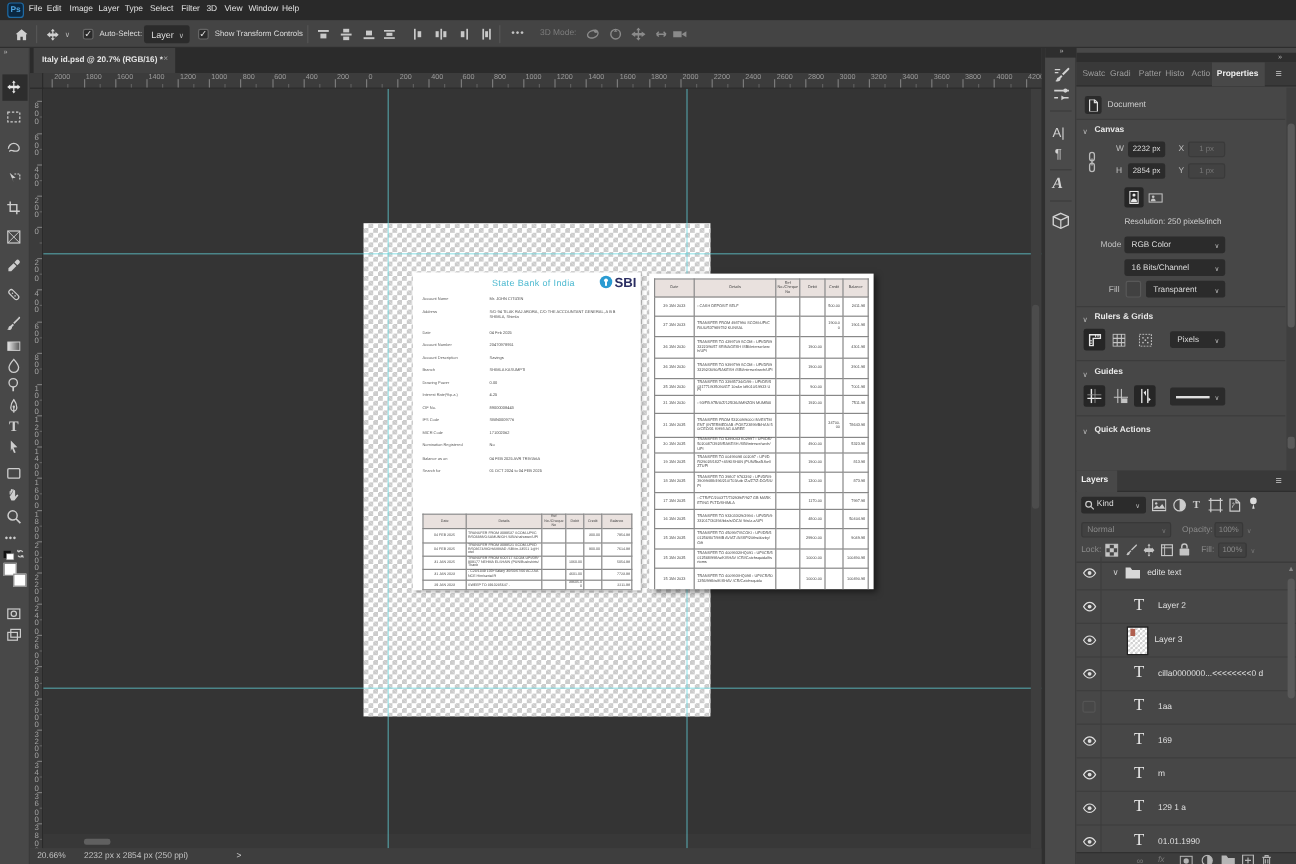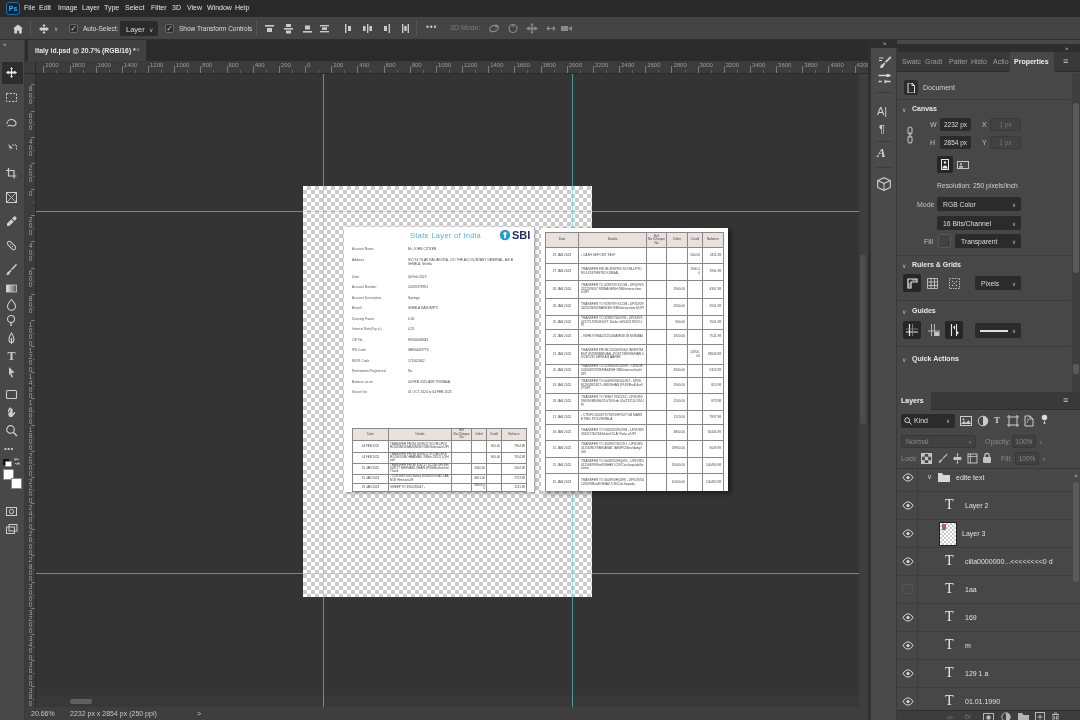--- a/index.html
+++ b/index.html
@@ -382,21 +382,21 @@
 
   <div class="abs" style="left:0;top:137px;width:832px;height:1px;background:rgba(100,215,225,0.62);"></div>
   <div class="abs" style="left:0;top:499px;width:832px;height:1px;background:rgba(100,215,225,0.62);"></div>
   <div class="abs" style="left:287px;top:0;width:1px;height:633px;background:rgba(100,215,225,0.62);"></div>
   <div class="abs" style="left:536px;top:0;width:1px;height:633px;background:rgba(100,215,225,0.62);"></div>
   <div class="abs" style="left:823px;top:0;width:9px;height:633px;background:#3e3e3e;"></div>
   <div class="abs" style="left:824px;top:180px;width:6px;height:170px;background:#4c4c4c;border-radius:3px;"></div>
   <div class="abs" style="left:34px;top:625px;width:22px;height:5px;background:#606060;border-radius:2px;"></div>
 
   <div class="abs" id="page1" style="left:308px;top:153px;width:190px;height:265px;background:#ffffff;box-shadow:1px 1px 3px rgba(0,0,0,0.35);overflow:hidden;">
-    <div class="txt" style="left:66px;top:4px;font-size:7.5px;color:#4cb9d0;letter-spacing:0.3px;">State Layer of India</div>
+    <div class="txt" style="left:66px;top:4px;font-size:7.5px;color:#4cb9d0;letter-spacing:0.3px;">State Bank of India</div>
     <svg class="abs" style="left:155px;top:2px;" width="34" height="12" viewBox="0 0 34 12">
           <circle cx="6" cy="6" r="5.2" fill="#2a9bd2"></circle>
           <circle cx="6" cy="4.6" r="1.6" fill="#fff"></circle>
           <rect x="5.2" y="4.6" width="1.6" height="4.6" fill="#fff"></rect>
           <text x="13" y="10" font-size="11" font-weight="bold" fill="#2b2e62" font-family="Liberation Sans">SBI</text>
         </svg>
     <div class="txt" style="left:8px;top:20px;font-size:3.3px;color:#5a5a5a;">Account Name</div>
     <div class="abs" style="left:64px;top:20px;font-size:3.3px;line-height:4.2px;color:#4a4a4a;width:120px;">Mr. JOHN CITIZEN</div>
     <div class="txt" style="left:8px;top:31px;font-size:3.3px;color:#5a5a5a;">Address</div>
     <div class="abs" style="left:64px;top:31px;font-size:3.3px;line-height:4.2px;color:#4a4a4a;width:120px;">S/O 94 TILAK RAJ ARORA, C/O THE ACCOUNTANT GENERAL, A B B<br>SHIMLA, Shimla</div>

